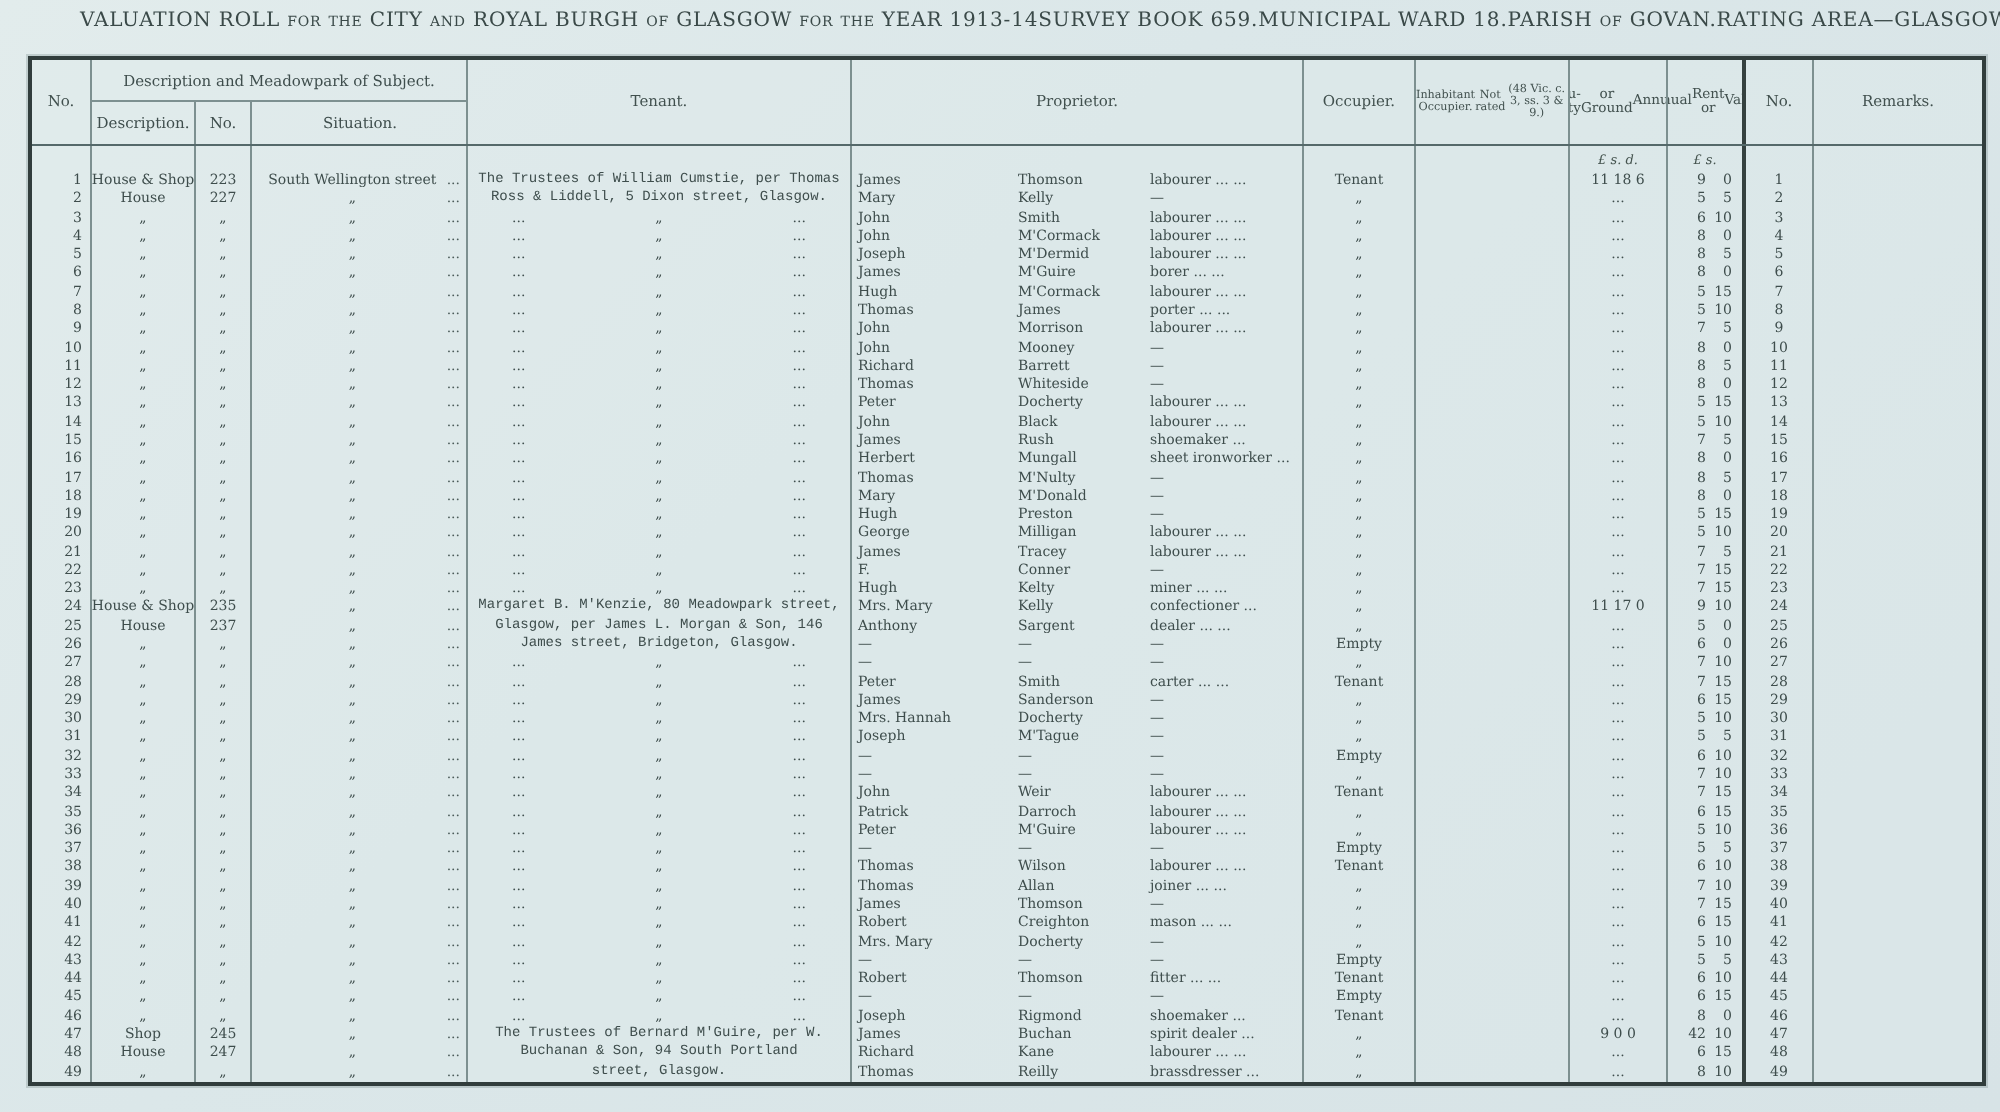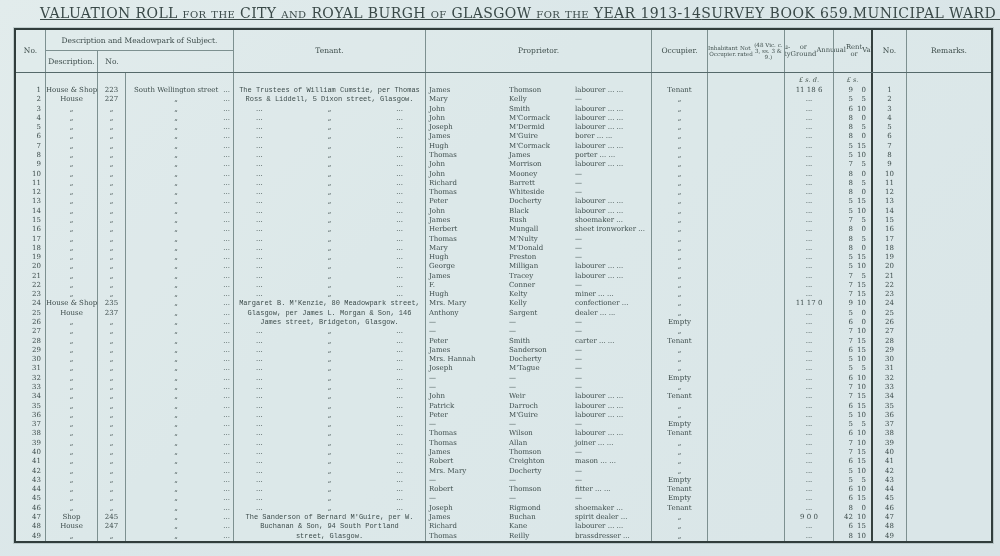--- a/index.html
+++ b/index.html
@@ -6,22 +6,22 @@
   body{
     width:1000px;height:556px;overflow:hidden;
     background:linear-gradient(135deg,#e2ecec 0%,#dbe7e9 40%,#d7e3e6 100%);
     font-family:"DejaVu Serif","Liberation Serif",serif;
     color:#3e4d4c;
     position:relative;
   }
   .title-bar{
     position:absolute;left:40px;right:12px;top:5px;height:16px;
     display:flex;justify-content:space-between;align-items:baseline;
-    font-size:14px;letter-spacing:0.4px;color:#3a4948;
-    font-variant:small-caps;white-space:nowrap;text-decoration:underline;
+    font-size:10px;letter-spacing:0.4px;color:#3a4948;
+    font-variant:small-caps;white-space:nowrap;
   }
   .title-bar .seg{font-variant:small-caps;}
 
   .vtable{
     position:absolute;left:14px;top:28px;width:975px;
     border:2.4px solid #313d3c;
     box-shadow:0 0 0 1px rgba(90,110,110,0.25);
     background:rgba(223,234,235,0.35);
   }
   .grid{
@@ -86,20 +86,21 @@
 
 <div class="vtable">
 
   <div class="grid hgrid">
     <div class="cell hcell">No.</div>
     <div class="desc-group" style="grid-column:span 3;">
       <div class="top">Description and Meadowpark of Subject.</div>
       <div class="bottom">
         <div class="sub">Description.</div>
         <div class="sub">No.</div>
+        <div class="sub">Situation.</div>
       </div>
     </div>
     <div class="cell hcell">Tenant.</div>
     <div class="cell hcell">Proprietor.</div>
     <div class="cell hcell">Occupier.</div>
     <div class="cell hcell hsmall">
       <span>Inhabitant Occupier.</span>
       <span>Not rated</span>
       <span>(48 Vic. c. 3, ss. 3 &amp; 9.)</span>
     </div>
@@ -1541,21 +1542,21 @@
     </div>
       <div class="grid data-row">
       <div class="cell num-cell">47</div>
       <div class="cell">Shop</div>
       <div class="cell">245</div>
       <div class="cell sit-cell">
         <span class="sit-text">„</span>
         <span class="dots">...</span>
       </div>
       <div class="cell prop-cell">
-        <span class="prop-text">The Sanderson of Bernard M'Guire, per W.</span>
+        <span class="prop-text">The Trustees of Bernard M'Guire, per W.</span>
 
       </div>
       <div class="cell tenant-cell">
         <span class="t1">James</span>
         <span class="t2">Buchan</span>
         <span class="t3">spirit dealer   ...</span>
       </div>
       <div class="cell">„</div>
       <div class="cell"></div>
       <div class="cell">9 0 0</div>

